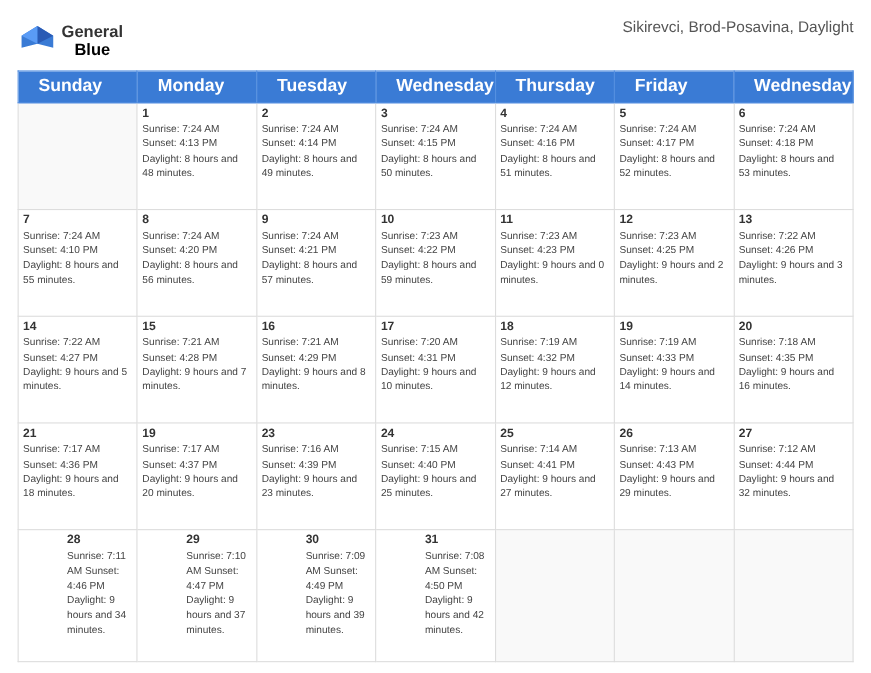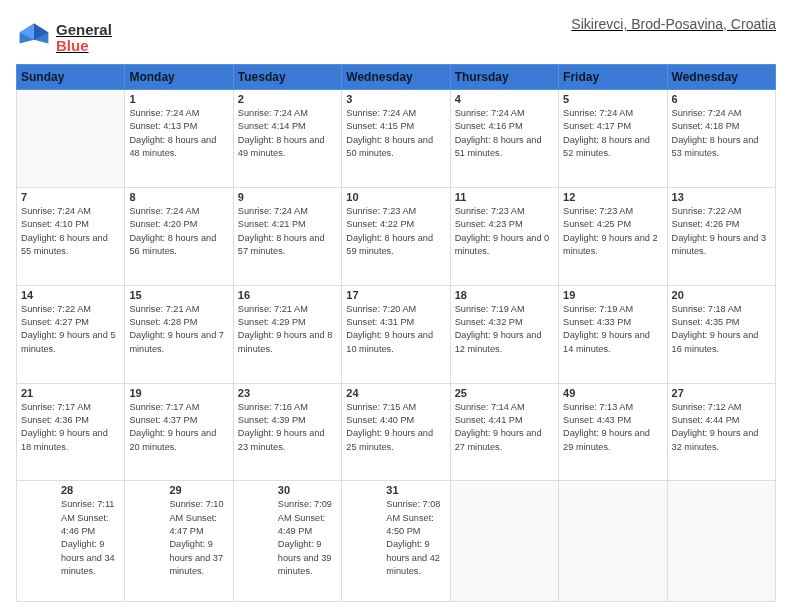--- a/index.html
+++ b/index.html
@@ -15,42 +15,42 @@
       height: 612px;
       padding: 16px 16px 10px 16px;
       display: flex;
       flex-direction: column;
     }
     .header {
       display: flex;
       align-items: flex-start;
       justify-content: space-between;
       margin-bottom: 8px;
-      text-decoration: underline;
     }
     .logo {
       display: flex;
       align-items: center;
       gap: 4px;
       margin-top: 4px;
     }
     .logo-text {
       display: flex;
       flex-direction: column;
       line-height: 1.1;
     }
     .logo-general {
       font-size: 15px;
       font-weight: bold;
       color: #333;
     }
     .logo-blue {
       font-size: 15px;
       font-weight: bold;
-      color: #ef4444;
+      color: #000000;
+      text-align: center;
     }
     .logo-icon {
       width: 36px;
       height: 36px;
     }
     .title-section {
       text-align: right;
     }
     .month-title {
       font-size: 32px;
@@ -64,24 +64,24 @@
     }
     .calendar {
       flex: 1;
       border: 1px solid #ccc;
       border-collapse: collapse;
       width: 100%;
       table-layout: fixed;
     }
     .calendar th {
       background: #3a7bd5;
-      color: #0f172a;
-      font-size: 12px;
+      color: #ffffff;
+      font-size: 16px;
       font-weight: bold;
-      padding: 5px 4px;
+      padding: 5px 18px;
       text-align: left;
       border: 1px solid #5590e0;
     }
     .calendar td {
       vertical-align: top;
       border: 1px solid #ddd;
       padding: 3px 4px;
       font-size: 9.5px;
       color: #333;
       height: 82px;
@@ -120,21 +120,21 @@
         <polygon points="20,4 36,14 36,26 20,22 4,26 4,14" fill="#3a7bd5"></polygon>
         <polygon points="20,4 36,14 20,22" fill="#2a5bb5"></polygon>
         <polygon points="20,4 4,14 20,22" fill="#5a9bf5"></polygon>
       </svg>
       <div class="logo-text">
         <span class="logo-general">General</span>
         <span class="logo-blue">Blue</span>
       </div>
     </div>
     <div class="title-section">
-      <div class="location">Sikirevci, Brod-Posavina, Croatia</div>
+      <div class="location">Sikirevci, Brod-Posavina, Daylight</div>
     </div>
   </div>
 
   <table class="calendar">
     <thead>
       <tr>
         <th>Sunday</th>
         <th>Monday</th>
         <th>Tuesday</th>
         <th>Wednesday</th>
@@ -321,21 +321,21 @@
 and 25 minutes.</div>
           </td>
           <td>
             <span class="day-number">25</span>
             <div class="day-info">Sunrise: 7:14 AM
 Sunset: 4:41 PM
 Daylight: 9 hours
 and 27 minutes.</div>
           </td>
           <td>
-            <span class="day-number">49</span>
+            <span class="day-number">26</span>
             <div class="day-info">Sunrise: 7:13 AM
 Sunset: 4:43 PM
 Daylight: 9 hours
 and 29 minutes.</div>
           </td>
           <td>
             <span class="day-number">27</span>
             <div class="day-info">Sunrise: 7:12 AM
 Sunset: 4:44 PM
 Daylight: 9 hours

